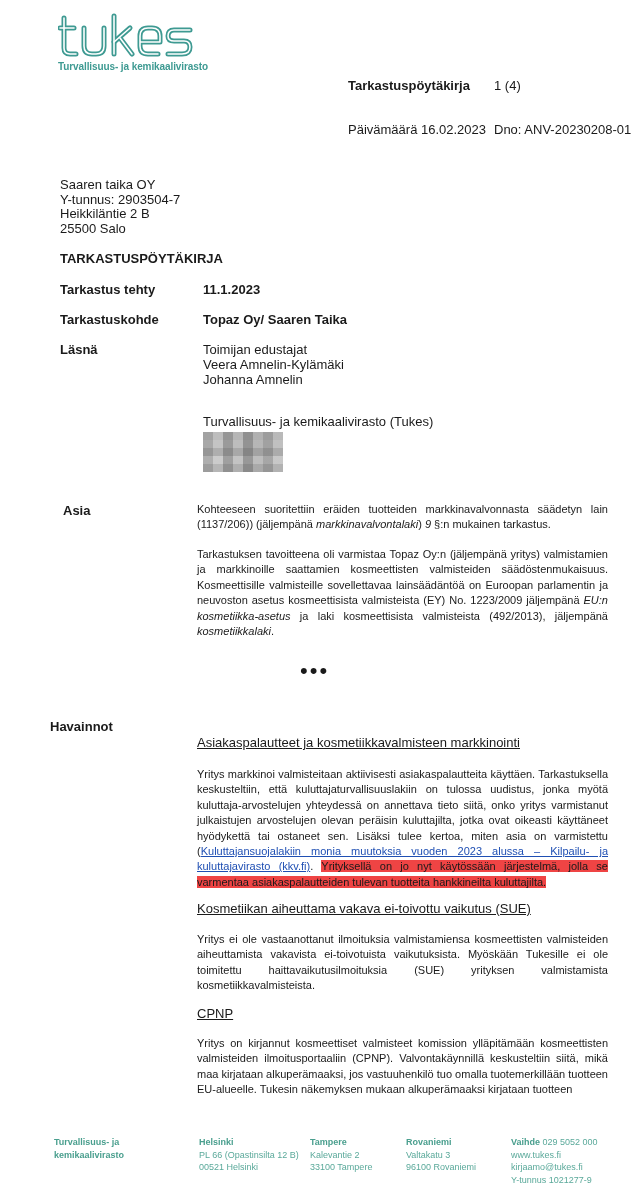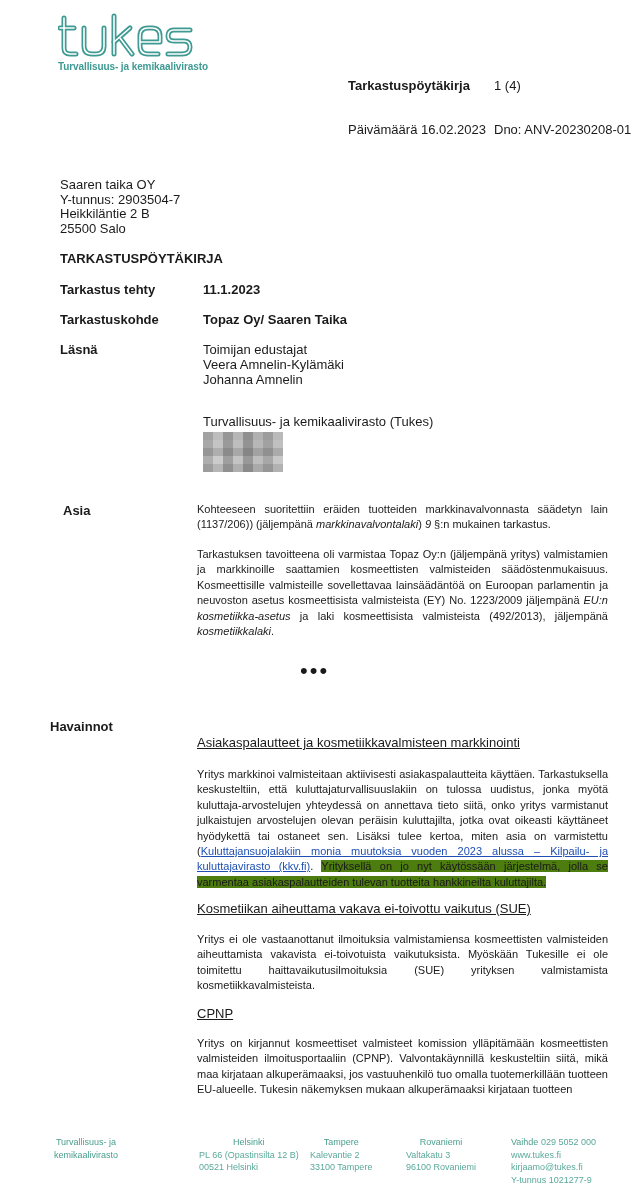--- a/index.html
+++ b/index.html
@@ -9,32 +9,32 @@
   }
   .abs { position: absolute; }
   .logo { left: 58px; top: 12px; width: 140px; }
   .logo-word svg { display: block; }
   .logo-sub { font-size: 10px; color: #3e9a92; font-weight: bold; letter-spacing: -0.1px; margin-top: 1px; white-space: nowrap; }
   .txt { font-size: 13px; line-height: 15px; }
   .bold { font-weight: bold; }
   .para { font-size: 11px; line-height: 15.4px; text-align: justify; }
   .u { text-decoration: underline; }
   a.link { color: #1f4fb3; text-decoration: underline; }
-  .hl { background: #4d7c0f; }
+  .hl { background: #ef4444; }
   .pixel-block {
     width: 80px; height: 40px;
     background-image:
       linear-gradient(90deg, rgba(0,0,0,0.25) 0 12%, rgba(0,0,0,0.05) 12% 25%, rgba(0,0,0,0.35) 25% 37%, rgba(0,0,0,0.1) 37% 50%, rgba(0,0,0,0.4) 50% 62%, rgba(0,0,0,0.15) 62% 75%, rgba(0,0,0,0.3) 75% 87%, rgba(0,0,0,0.08) 87% 100%),
       linear-gradient(0deg, rgba(0,0,0,0.2) 0 20%, rgba(0,0,0,0.05) 20% 40%, rgba(0,0,0,0.25) 40% 60%, rgba(0,0,0,0.1) 60% 80%, rgba(0,0,0,0.15) 80% 100%);
     background-color: #cfcfcf;
     opacity: 0.75;
   }
   .dots { left: 300px; top: 664px; font-size: 22px; letter-spacing: 2px; line-height: 14px; }
   .footer { top: 1136px; font-size: 9px; line-height: 12.5px; color: #5aa99a; }
-  .footer .fb { font-weight: normal; color: #4a9f8e; text-align: center; }
+  .footer .fb { font-weight: bold; color: #4a9f8e; }
 </style>
 </head>
 <body>
 
 <div class="abs logo">
   <div class="logo-word">
     <svg width="136" height="48" viewBox="0 0 136 48">
       <g fill="none" stroke="#3e9a92" stroke-width="5" stroke-linecap="round" stroke-linejoin="round">
         <path d="M6 6 V36 Q6 42 12 42 H18"></path>
         <path d="M2 16 H16"></path>

